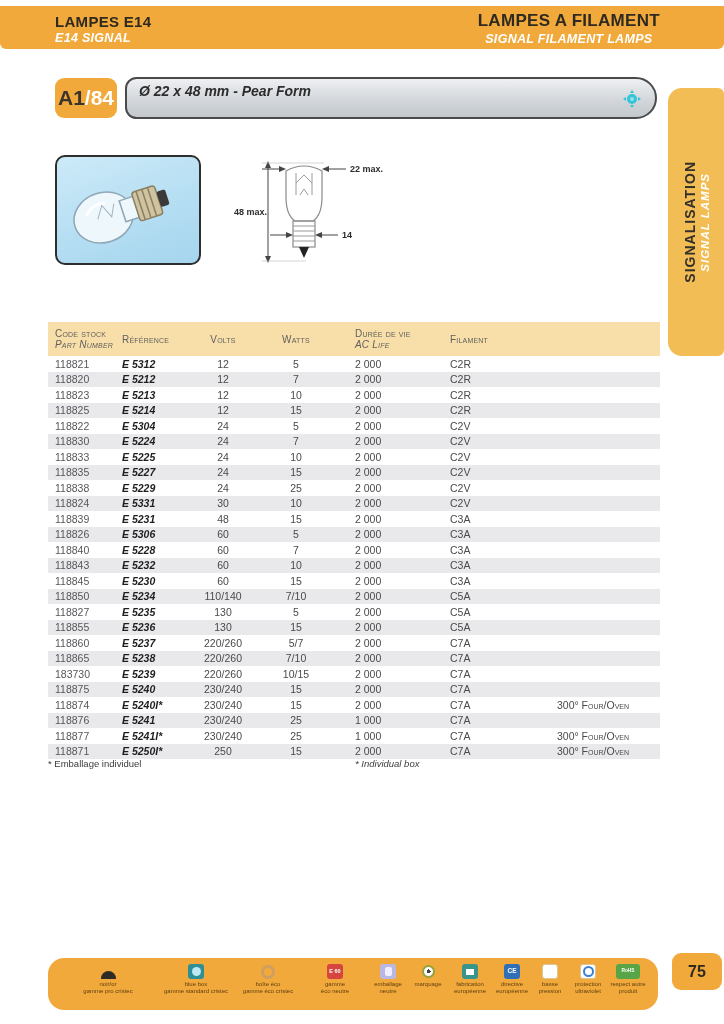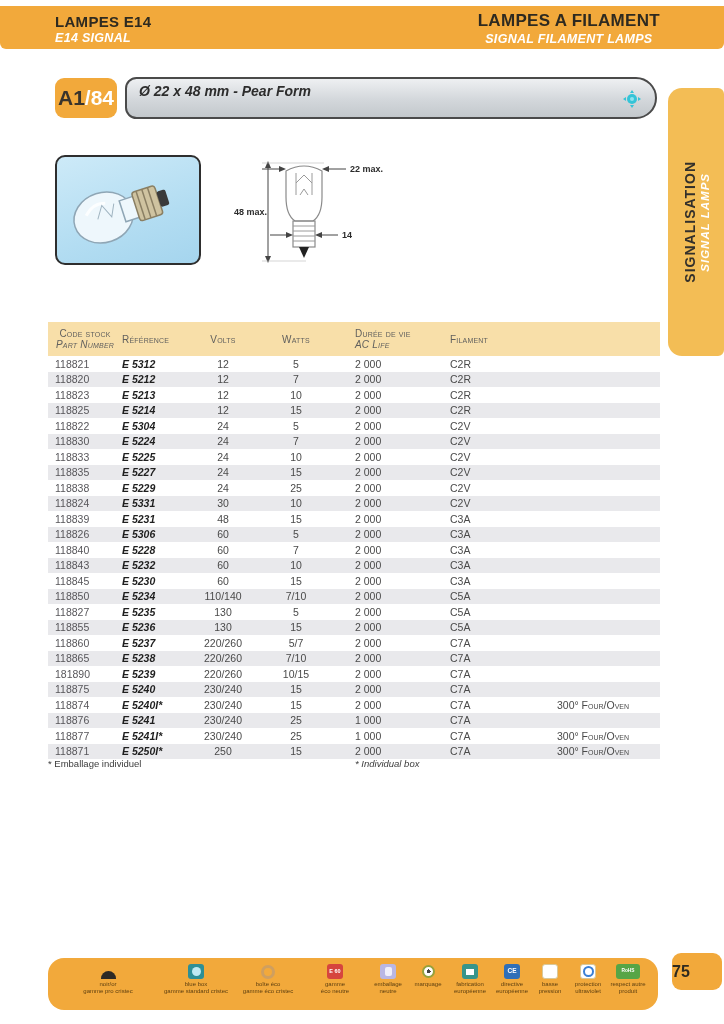--- a/index.html
+++ b/index.html
@@ -40,21 +40,21 @@
          background:linear-gradient(160deg,#cdeaf8 0%,#b3ddf2 60%,#a5d5ee 100%);
          border:2px solid #2e2e2e;border-radius:10px;box-sizing:border-box;overflow:hidden;}
   .diagram{position:absolute;left:228px;top:155px;width:172px;height:125px;}
 
   
   .tablewrap{position:absolute;left:48px;top:322px;width:612px;}
   .t-head{background:#F8DFA9;height:34px;display:grid;grid-template-columns:74px 66px 70px 76px 97px 93px auto;
           align-items:center;}
   .th{font-variant:small-caps;font-size:10px;color:#61605e;line-height:11px;letter-spacing:.2px;}
   .th .l2{font-style:italic;display:block;}
-  .th-code{padding-left:0;text-align:center;} .th-ref{} .th-volts,.th-watts{text-align:center;}
+  .th-code{padding-left:7px;} .th-ref{} .th-volts,.th-watts{text-align:center;}
   .th-life{padding-left:21px;} .th-fil{padding-left:19px;}
   .t-row{height:15.5px;display:grid;grid-template-columns:74px 66px 70px 76px 97px 93px auto;
          align-items:center;font-size:10.5px;color:#4a4a4a;}
   .t-row:nth-child(even){background:#E9E9EC;}
   .cell-code{padding-left:7px;color:#57565a;}
   .cell-ref{font-weight:bold;font-style:italic;color:#1f1f1f;}
   .cell-volts,.cell-watts{text-align:center;}
   .cell-life{padding-left:21px;}
   .cell-fil{padding-left:19px;}
   .cell-note{padding-left:2px;font-variant:small-caps;color:#4a4a4a;text-align:center;}
@@ -87,21 +87,21 @@
   .ic.factory{background:#37958b;}
   .ic.factory::before{content:"";width:8px;height:6px;background:#ffffff;}
   .ic.ce{background:#2f6fb8;font-size:6.5px;}
   .ic.pressure{background:#ffffff;border:1px solid #d8c89a;box-sizing:border-box;}
   .ic.uv{background:#ffffff;border:1px solid #d8c89a;box-sizing:border-box;}
   .ic.uv::before{content:"";width:7px;height:7px;border:2px solid #3a7fd5;border-radius:50%;}
   .ic.rohs{background:#57a546;width:24px;font-size:4.8px;}
   .legend-item .lbl{font-size:6px;line-height:7px;color:#5d3f10;}
 
   .pagenum{position:absolute;left:672px;top:953px;width:50px;height:37px;background:#F2A93B;border-radius:9px;
-           display:flex;align-items:center;justify-content:flex-start;font-weight:bold;font-size:16px;color:#2e2a20;}
+           display:flex;align-items:center;justify-content:center;font-weight:bold;font-size:16px;color:#2e2a20;}
 
   svg{display:block;}
 </style>
 </head>
 <body>
 
 <div class="page">
 
   <div class="topbar">
     <div class="left">
@@ -380,21 +380,21 @@
         <div class="t-row">
       <div class="cell-code">118865</div>
       <div class="cell-ref">E 5238</div>
       <div class="cell-volts">220/260</div>
       <div class="cell-watts">7/10</div>
       <div class="cell-life">2 000</div>
       <div class="cell-fil">C7A</div>
       <div class="cell-note"></div>
     </div>
         <div class="t-row">
-      <div class="cell-code">181890</div>
+      <div class="cell-code">183730</div>
       <div class="cell-ref">E 5239</div>
       <div class="cell-volts">220/260</div>
       <div class="cell-watts">10/15</div>
       <div class="cell-life">2 000</div>
       <div class="cell-fil">C7A</div>
       <div class="cell-note"></div>
     </div>
         <div class="t-row">
       <div class="cell-code">118875</div>
       <div class="cell-ref">E 5240</div>

